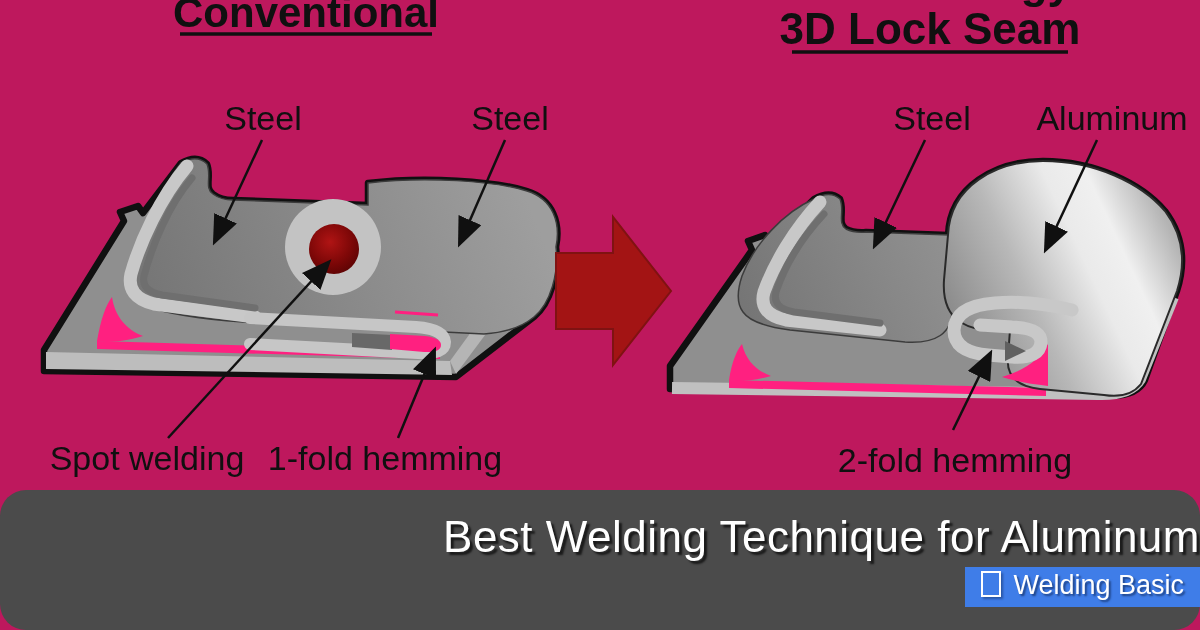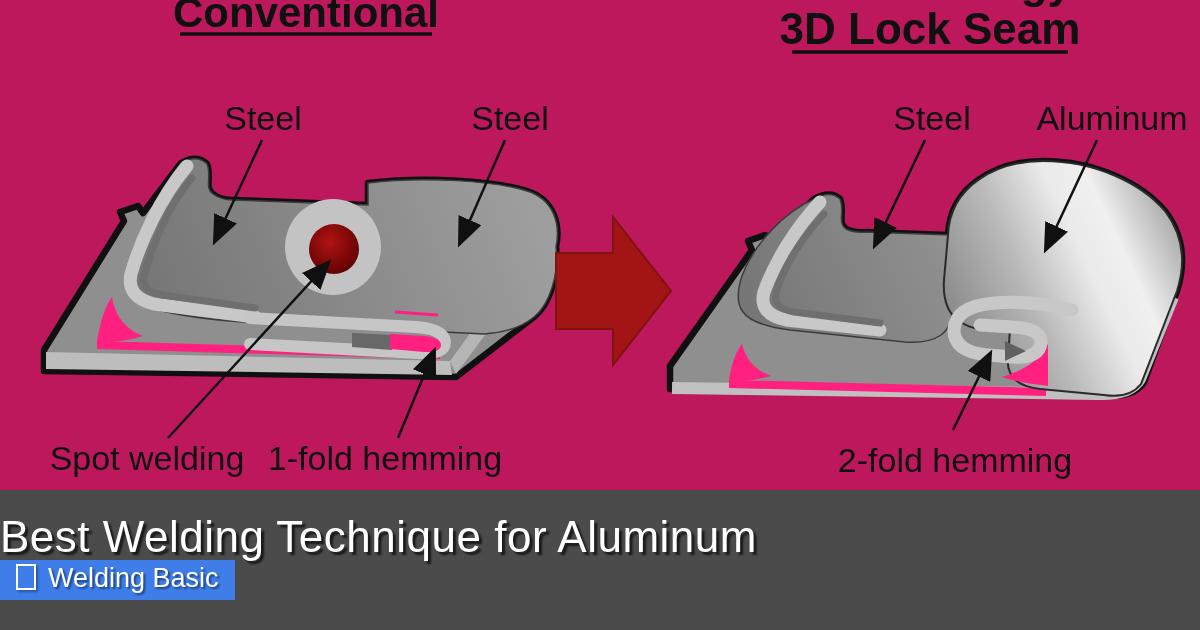--- a/index.html
+++ b/index.html
@@ -1,22 +1,22 @@
 <!DOCTYPE html>
 <html><head>
 <meta charset="utf-8">
 <style>
   html,body{margin:0;padding:0;background:#ffffff;}
   .canvas{position:relative;width:1200px;height:630px;overflow:hidden;background:#be185d;
           font-family:"Liberation Sans", sans-serif;}
   .diagram-svg{position:absolute;left:0;top:0;}
-  .footer{position:absolute;left:0;top:490px;width:1200px;height:140px;background:#4b4b4b;text-align:left;}
+  .footer{position:absolute;left:0;top:490px;width:1200px;height:140px;background:#4b4b4b;text-align:right;border-radius:26px;}
   .footer-title{margin:0;padding-top:24px;font-size:44px;font-weight:400;color:#ffffff;
                 text-shadow:3px 3px 2px rgba(10,10,10,.75);line-height:1.05;letter-spacing:0.5px;}
-  .badge{display:inline-block;padding:4px 16px 6px 16px;background:#3f7de8;
+  .badge{display:inline-block;margin-top:7px;padding:4px 16px 6px 16px;background:#3f7de8;
          color:#ffffff;font-size:27px;text-shadow:2px 2px 2px rgba(10,30,70,.6);line-height:1.1;}
   .tofu{display:inline-block;width:16px;height:22px;border:2px solid #ffffff;margin-right:12px;
         vertical-align:-3px;box-shadow:2px 2px 2px rgba(10,30,70,.4);}
   svg text{fill:#101010;}
   .lbl{font-size:34px;}
   .ttl{font-size:42px;font-weight:bold;}
   .ttl2{font-size:44px;font-weight:bold;}
 </style>
 </head>
 <body>

